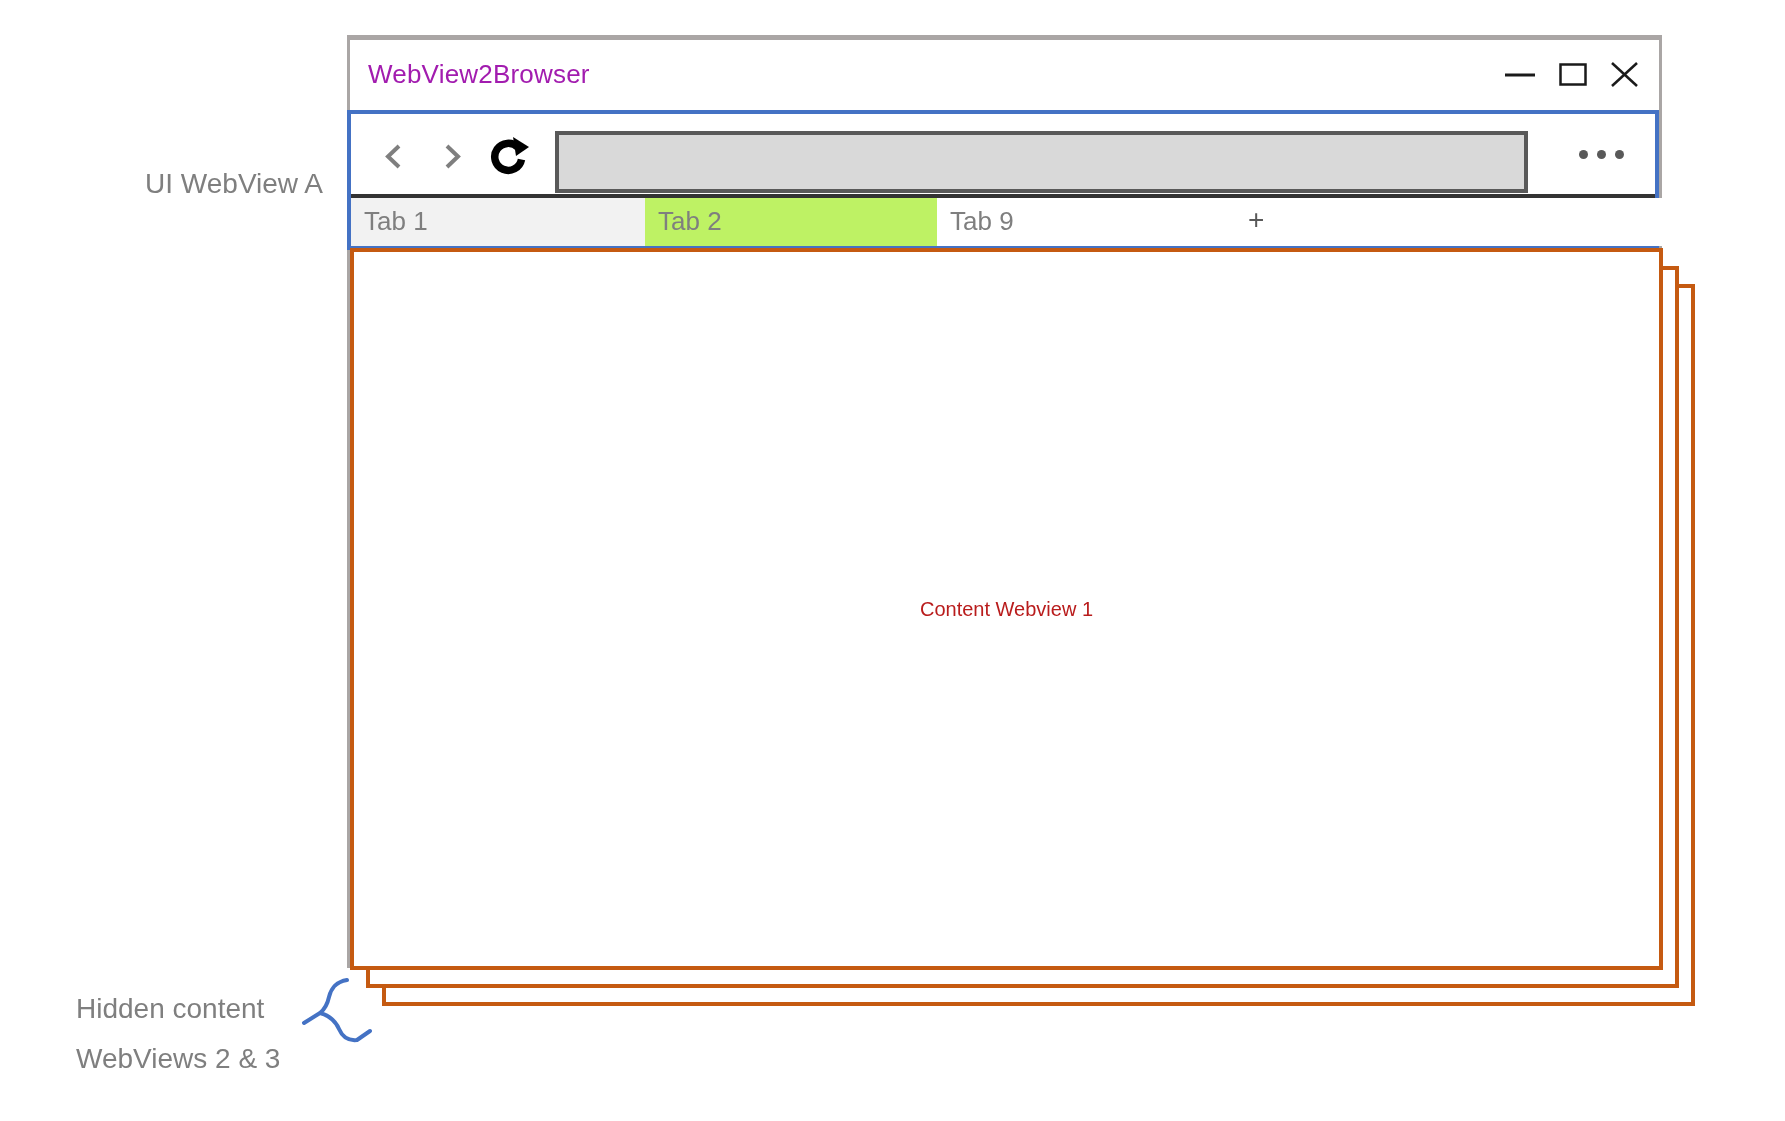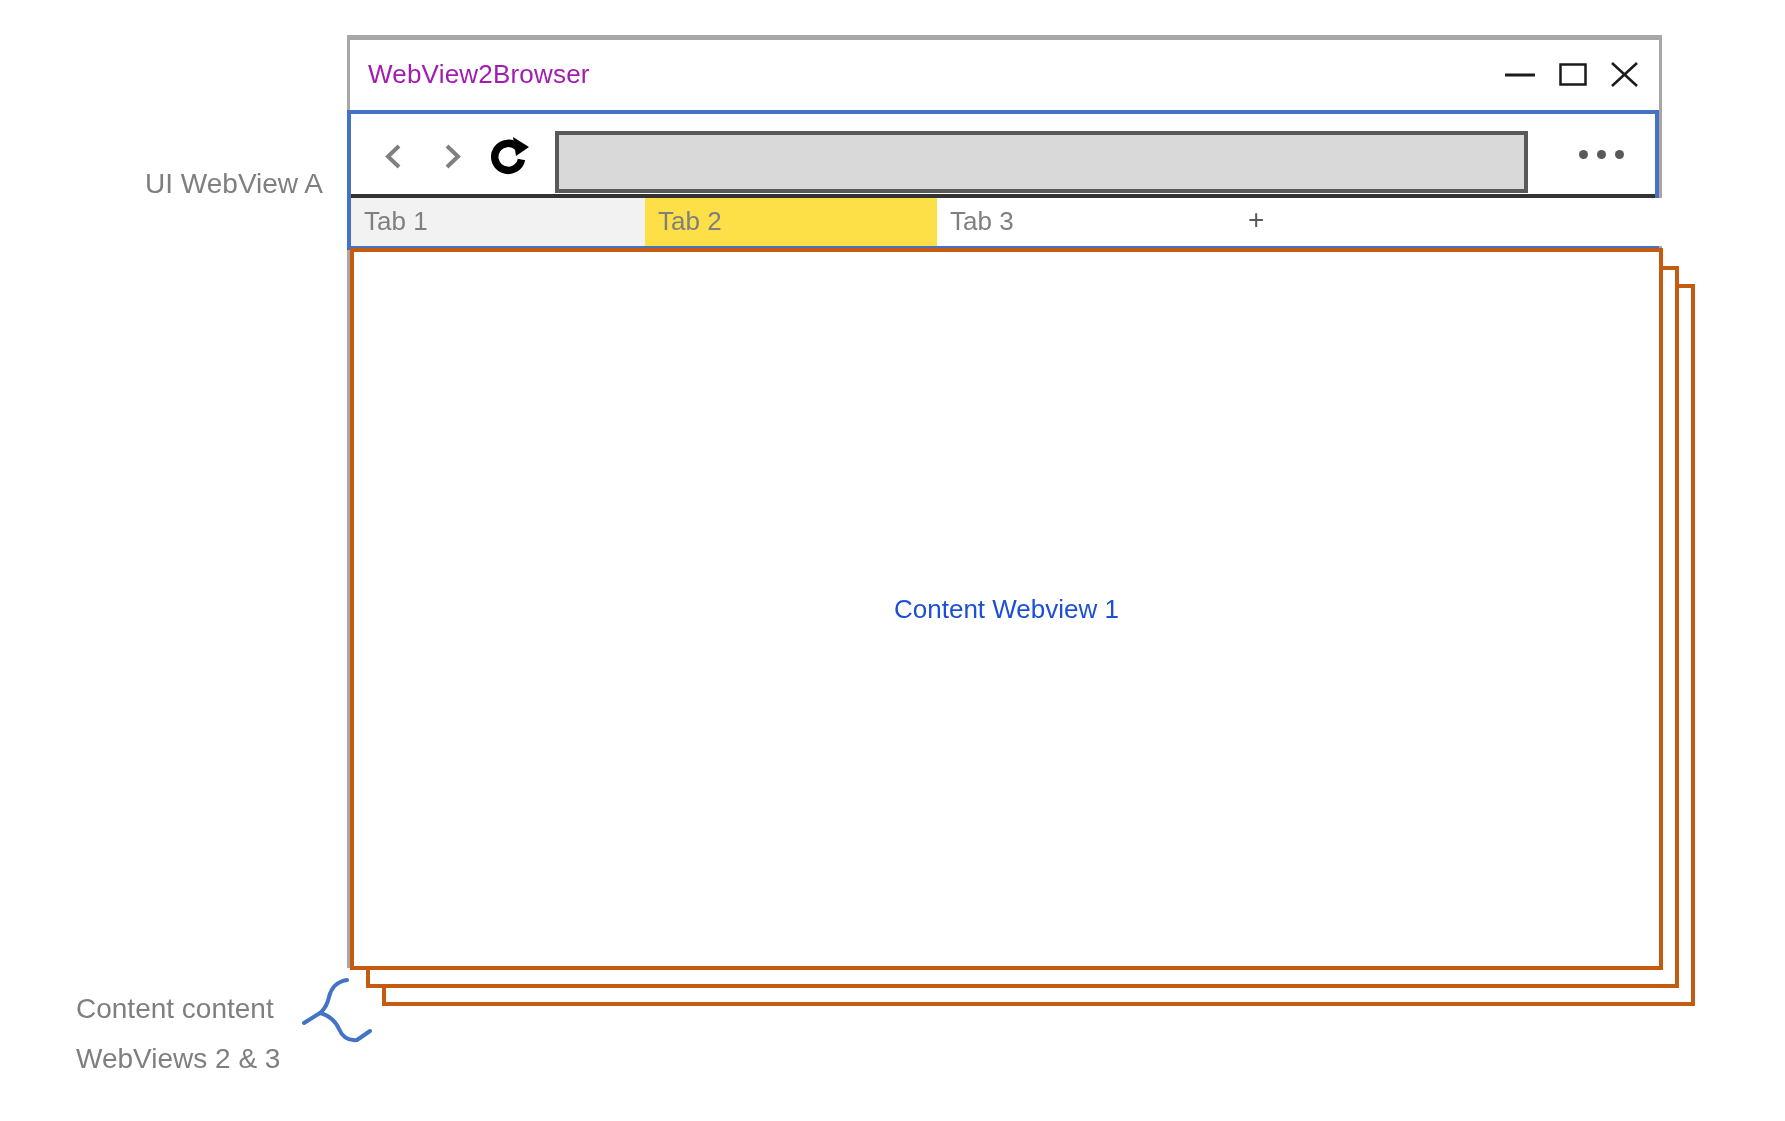--- a/index.html
+++ b/index.html
@@ -33,29 +33,29 @@
   #reload-btn{left:136px;top:21px;}
   #address-bar{position:absolute;left:204px;top:17px;width:965px;height:54px;
     background:#D9D9D9;border:4px solid #595959;}
   #menu-btn{position:absolute;left:1228px;top:36px;display:flex;gap:9px;}
   #menu-btn .dot{width:9px;height:9px;border-radius:50%;background:#595959;}
   #tab-separator{position:absolute;left:0;right:0;top:80px;height:4px;background:#333333;}
   #tab-row{position:absolute;left:0;right:0;top:84px;height:48px;}
   .tab{position:absolute;top:0;height:48px;border-right:3px solid #7f7f7f;
     font-size:26px;color:#7f7f7f;line-height:46px;padding-left:13px;}
   #tab1{left:0;width:294px;background:#F2F2F2;}
-  #tab2{left:294px;width:292px;background:#fde047;}
+  #tab2{left:294px;width:292px;background:#bef264;}
   #tab3{left:586px;width:295px;background:#fff;}
   #newtab{position:absolute;top:0;left:881px;width:423px;height:48px;
     font-size:28px;color:#595959;line-height:44px;padding-left:16px;background:#fff;}
 
   
   #content1{left:350px;top:248px;width:1313px;height:722px;background:#fff;
     border:4px solid #C55A11;display:flex;align-items:center;justify-content:center;z-index:6;}
-  #content1 .lbl{font-size:26px;color:#1d4ed8;}
+  #content1 .lbl{font-size:20px;color:#b91c1c;}
 
   
   #ui-b{left:1407px;top:196px;width:253px;height:262px;background:#E7E6E6;
     border:4px solid #F4B183;display:flex;align-items:center;justify-content:center;z-index:7;}
   #ui-b .lbl{font-size:28px;color:#7f7f7f;white-space:nowrap;}
 
   
   .annotation{z-index:8;font-size:28px;color:#7f7f7f;}
   #label-a{left:60px;top:156px;width:263px;text-align:right;margin-top:12px;}
   #label-hidden{left:76px;top:984px;line-height:50px;}
@@ -114,34 +114,34 @@
     <span id="menu-btn">
       <span class="dot"></span>
       <span class="dot"></span>
       <span class="dot"></span>
     </span>
 
     <div id="tab-separator"></div>
     <div id="tab-row">
       <div class="tab" id="tab1">Tab 1</div>
       <div class="tab" id="tab2">Tab 2</div>
-      <div class="tab" id="tab3">Tab 3</div>
+      <div class="tab" id="tab3">Tab 9</div>
       <div id="newtab">+</div>
     </div>
   </div>
 
   <div class="abs" id="content1">
     <span class="lbl">Content Webview 1</span>
   </div>
 
 
   <div class="abs annotation" id="label-a">UI WebView A</div>
 
   <div class="abs annotation" id="label-hidden">
-    <div>Content content</div>
+    <div>Hidden content</div>
     <div>WebViews 2 &amp; 3</div>
   </div>
 
   <svg class="abs" id="brace" width="84" height="82" viewBox="0 0 84 82">
     <path d="M 52,9 C 40,11 36,18 34,26 C 32.5,33 30,38 25,42 L 9,52
              M 25,42 C 36,45 41,51 44,58 C 47,65 53,70 62,69 L 75,60" fill="none" stroke="#4472C4" stroke-width="4" stroke-linecap="round" stroke-linejoin="round"></path>
   </svg>
 
 </div>
 

